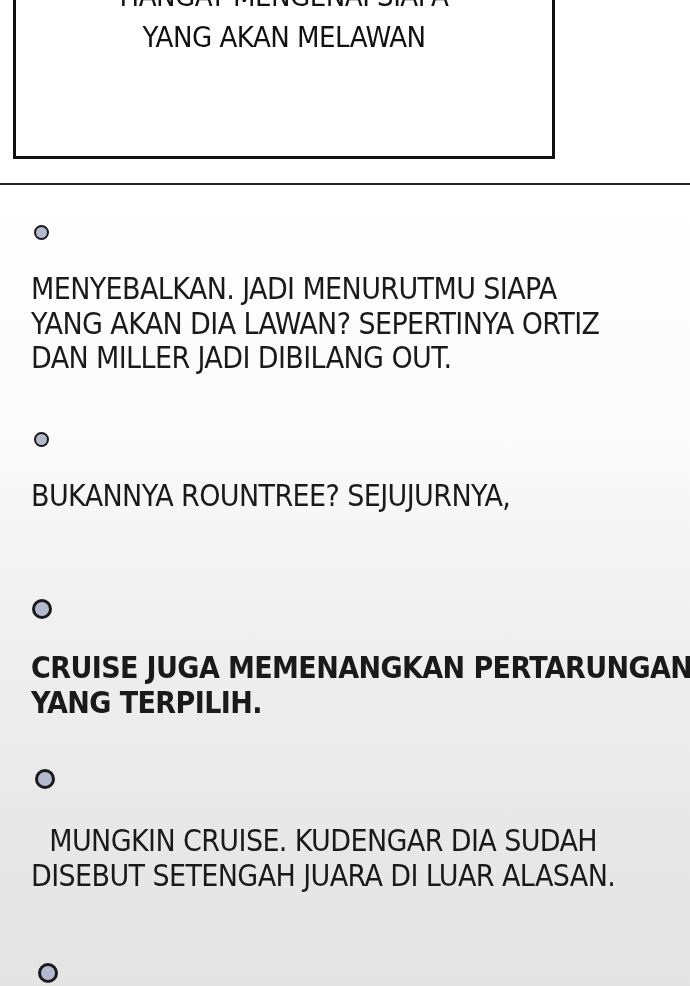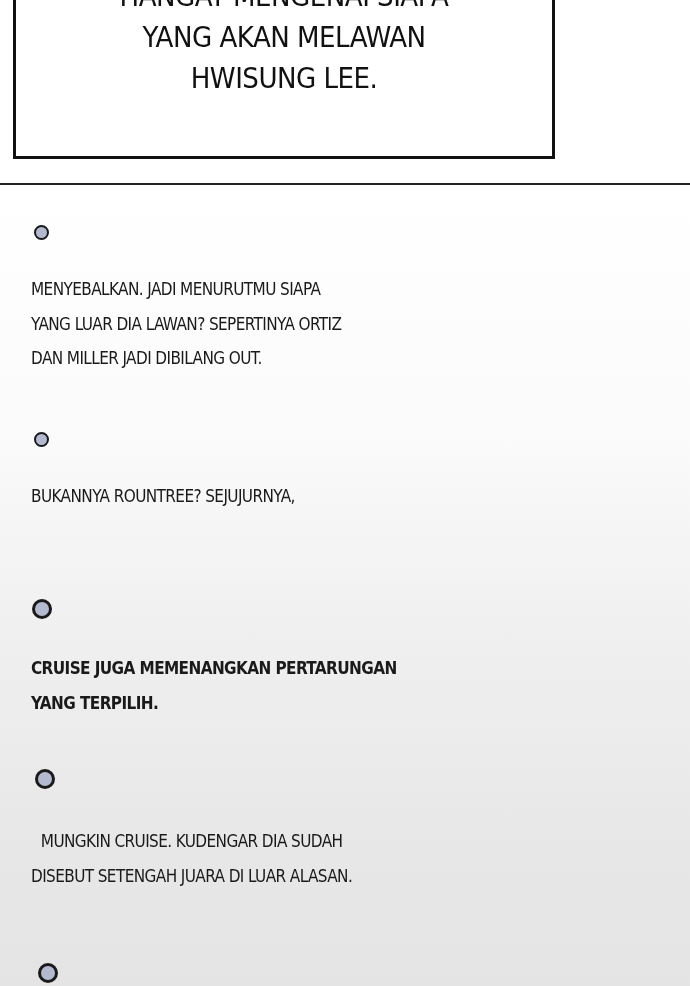--- a/index.html
+++ b/index.html
@@ -23,46 +23,45 @@
     .chat-panel {
       position:absolute; left:0; top:186px; width:690px; height:800px;
       background:linear-gradient(#ffffff 0%, #fbfbfb 30%, #f0f0f0 55%, #e8e8e8 80%, #e4e4e4 100%);
     }
     .dot {
       position:absolute; width:15px; height:15px; border-radius:50%;
       background:#b3b9cf; border:2.5px solid #1a1a1a; box-sizing:border-box;
     }
     .dot.big { width:20px; height:20px; border-width:3px; }
     .msg {
-      position:absolute; left:31px; color:#1a1a1a; font-size:17px; line-height:34.5px;
+      position:absolute; left:31px; color:#1a1a1a; font-size:30px; line-height:34.5px;
       letter-spacing:-0.6px;
     }
     .msg div { white-space:nowrap; }
   </style>
 </head>
 <body>
 
 <div class="top-panel">
   <div class="caption-box">
     <div class="caption-text">
       <div>HANGAT MENGENAI SIAPA</div>
       <div>YANG AKAN MELAWAN</div>
-      <div>HWISUNG LEE.</div>
     </div>
   </div>
 </div>
 
 <div class="divider"></div>
 
 <div class="chat-panel"></div>
 
 <div class="dot" style="left:34px; top:225px;"></div>
 <div class="msg" style="top:272px;">
   <div>MENYEBALKAN. JADI MENURUTMU SIAPA</div>
-  <div>YANG LUAR DIA LAWAN? SEPERTINYA ORTIZ</div>
+  <div>YANG AKAN DIA LAWAN? SEPERTINYA ORTIZ</div>
   <div>DAN MILLER JADI DIBILANG OUT.</div>
 </div>
 
 <div class="dot" style="left:34px; top:432px;"></div>
 <div class="msg" style="top:479px;">
   <div>BUKANNYA ROUNTREE? SEJUJURNYA,</div>
 </div>
 
 <div class="dot big" style="left:32px; top:599px;"></div>
 <div class="msg" style="top:651px;font-weight:bold;">

